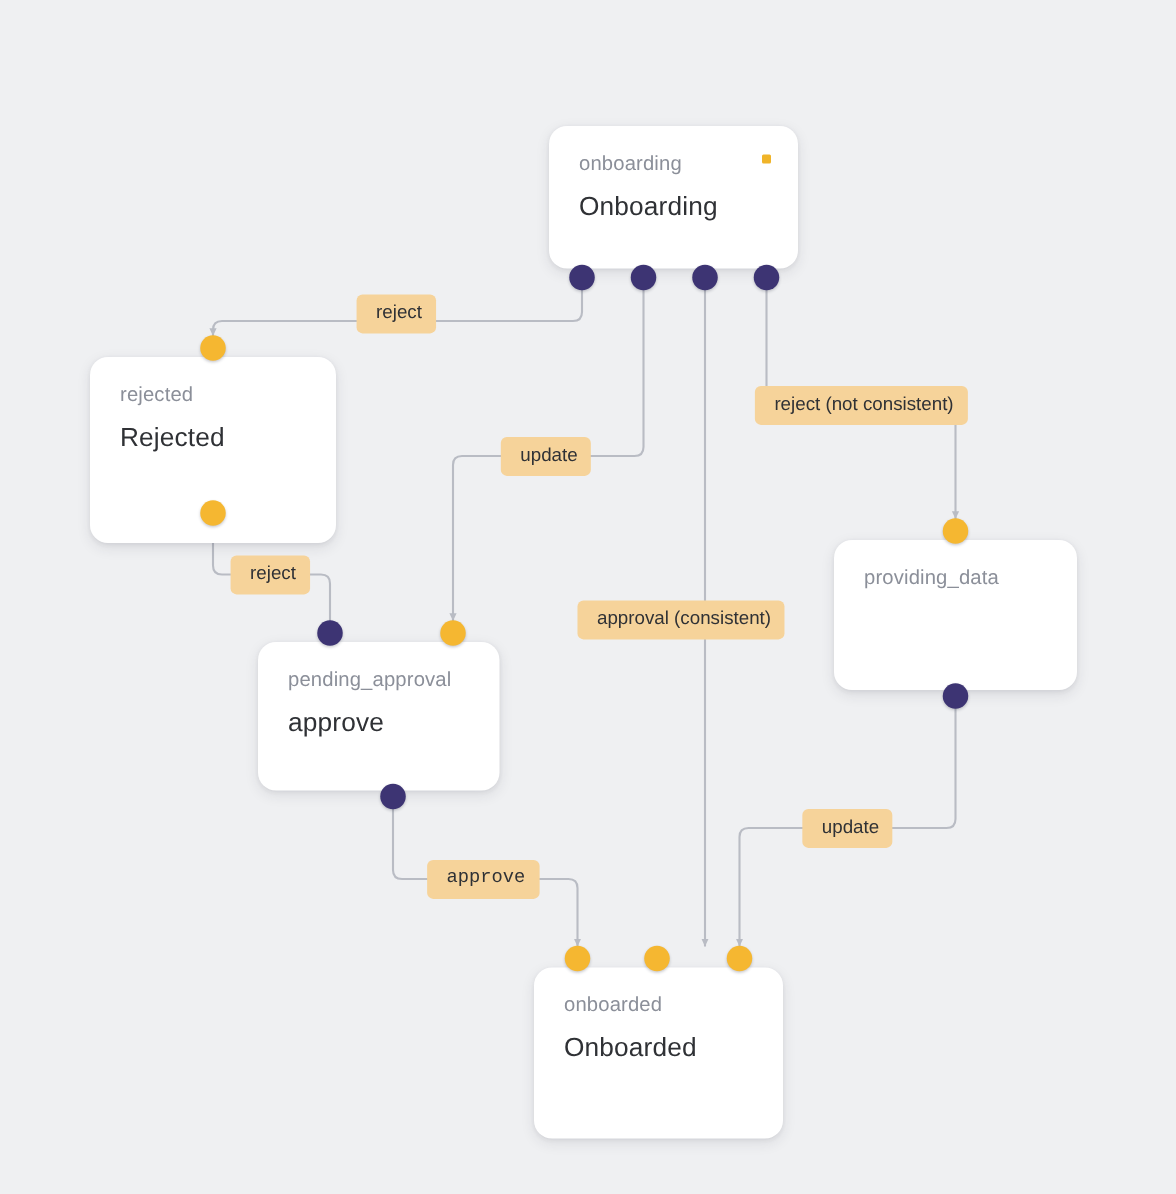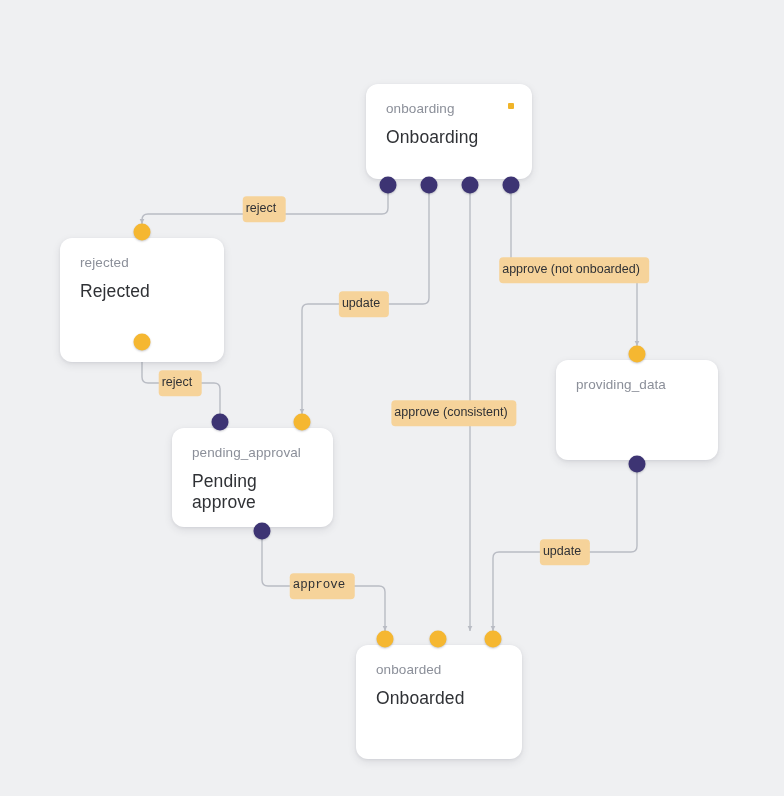--- a/index.html
+++ b/index.html
@@ -76,21 +76,21 @@
   }
   .port.tgt {
     background: #f5b731;
   }
   .edge-label {
     position: absolute;
     background: #f6d39a;
     color: #2f3135;
     font-size: 12.5px;
     line-height: 1;
-    padding: 6px 9px 7px 3px;
+    padding: 6px 9px 7px 13px;
     border-radius: 4px;
     white-space: nowrap;
     transform: translate(-50%, -50%);
     z-index: 5;
   }
 </style>
 </head>
 <body>
 
 <div id="canvas">
@@ -119,21 +119,20 @@
         <div class="node-title">Onboarding</div>
         <div class="node-badge"></div>
       </div>
       <div class="node" style="left: 60px; top: 206px; width: 164px; height: 124px;">
         <div class="node-id">rejected</div>
         <div class="node-title">Rejected</div>
       </div>
       <div class="node" style="left: 172px; top: 396px; width: 161px; height: 99px;">
         <div class="node-id">pending_approval</div>
         <div class="node-title">
-          <div>Pending</div>
           <div>approve</div>
         </div>
       </div>
       <div class="node" style="left: 556px; top: 328px; width: 162px; height: 100px;">
         <div class="node-id">providing_data</div>
       </div>
       <div class="node" style="left: 356px; top: 613px; width: 166px; height: 114px;">
         <div class="node-id">onboarded</div>
         <div class="node-title">Onboarded</div>
       </div>
@@ -150,20 +149,20 @@
       <div class="port src" style="left: 262px; top: 499px;"></div>
       <div class="port tgt" style="left: 637px; top: 322px;"></div>
       <div class="port src" style="left: 637px; top: 432px;"></div>
       <div class="port tgt" style="left: 385px; top: 607px;"></div>
       <div class="port tgt" style="left: 438px; top: 607px;"></div>
       <div class="port tgt" style="left: 493px; top: 607px;"></div>
     </div>
   <div id="labels-group">
       <div class="edge-label" style="left: 264px; top: 177px;">reject</div>
       <div class="edge-label" style="left: 364px; top: 272px;">update</div>
-      <div class="edge-label" style="left: 454px; top: 381px;">approve (consistent)</div>
-      <div class="edge-label" style="left: 574px; top: 238px;">approve (not onboarded)</div>
+      <div class="edge-label" style="left: 454px; top: 381px;">approval (consistent)</div>
+      <div class="edge-label" style="left: 574px; top: 238px;">reject (not consistent)</div>
       <div class="edge-label" style="left: 180px; top: 351px;">reject</div>
       <div class="edge-label" style="left: 322px; top: 554px; font-family: Liberation Mono, monospace;">approve</div>
       <div class="edge-label" style="left: 565px; top: 520px;">update</div>
     </div>
 
 </div>
 
 </body></html>

